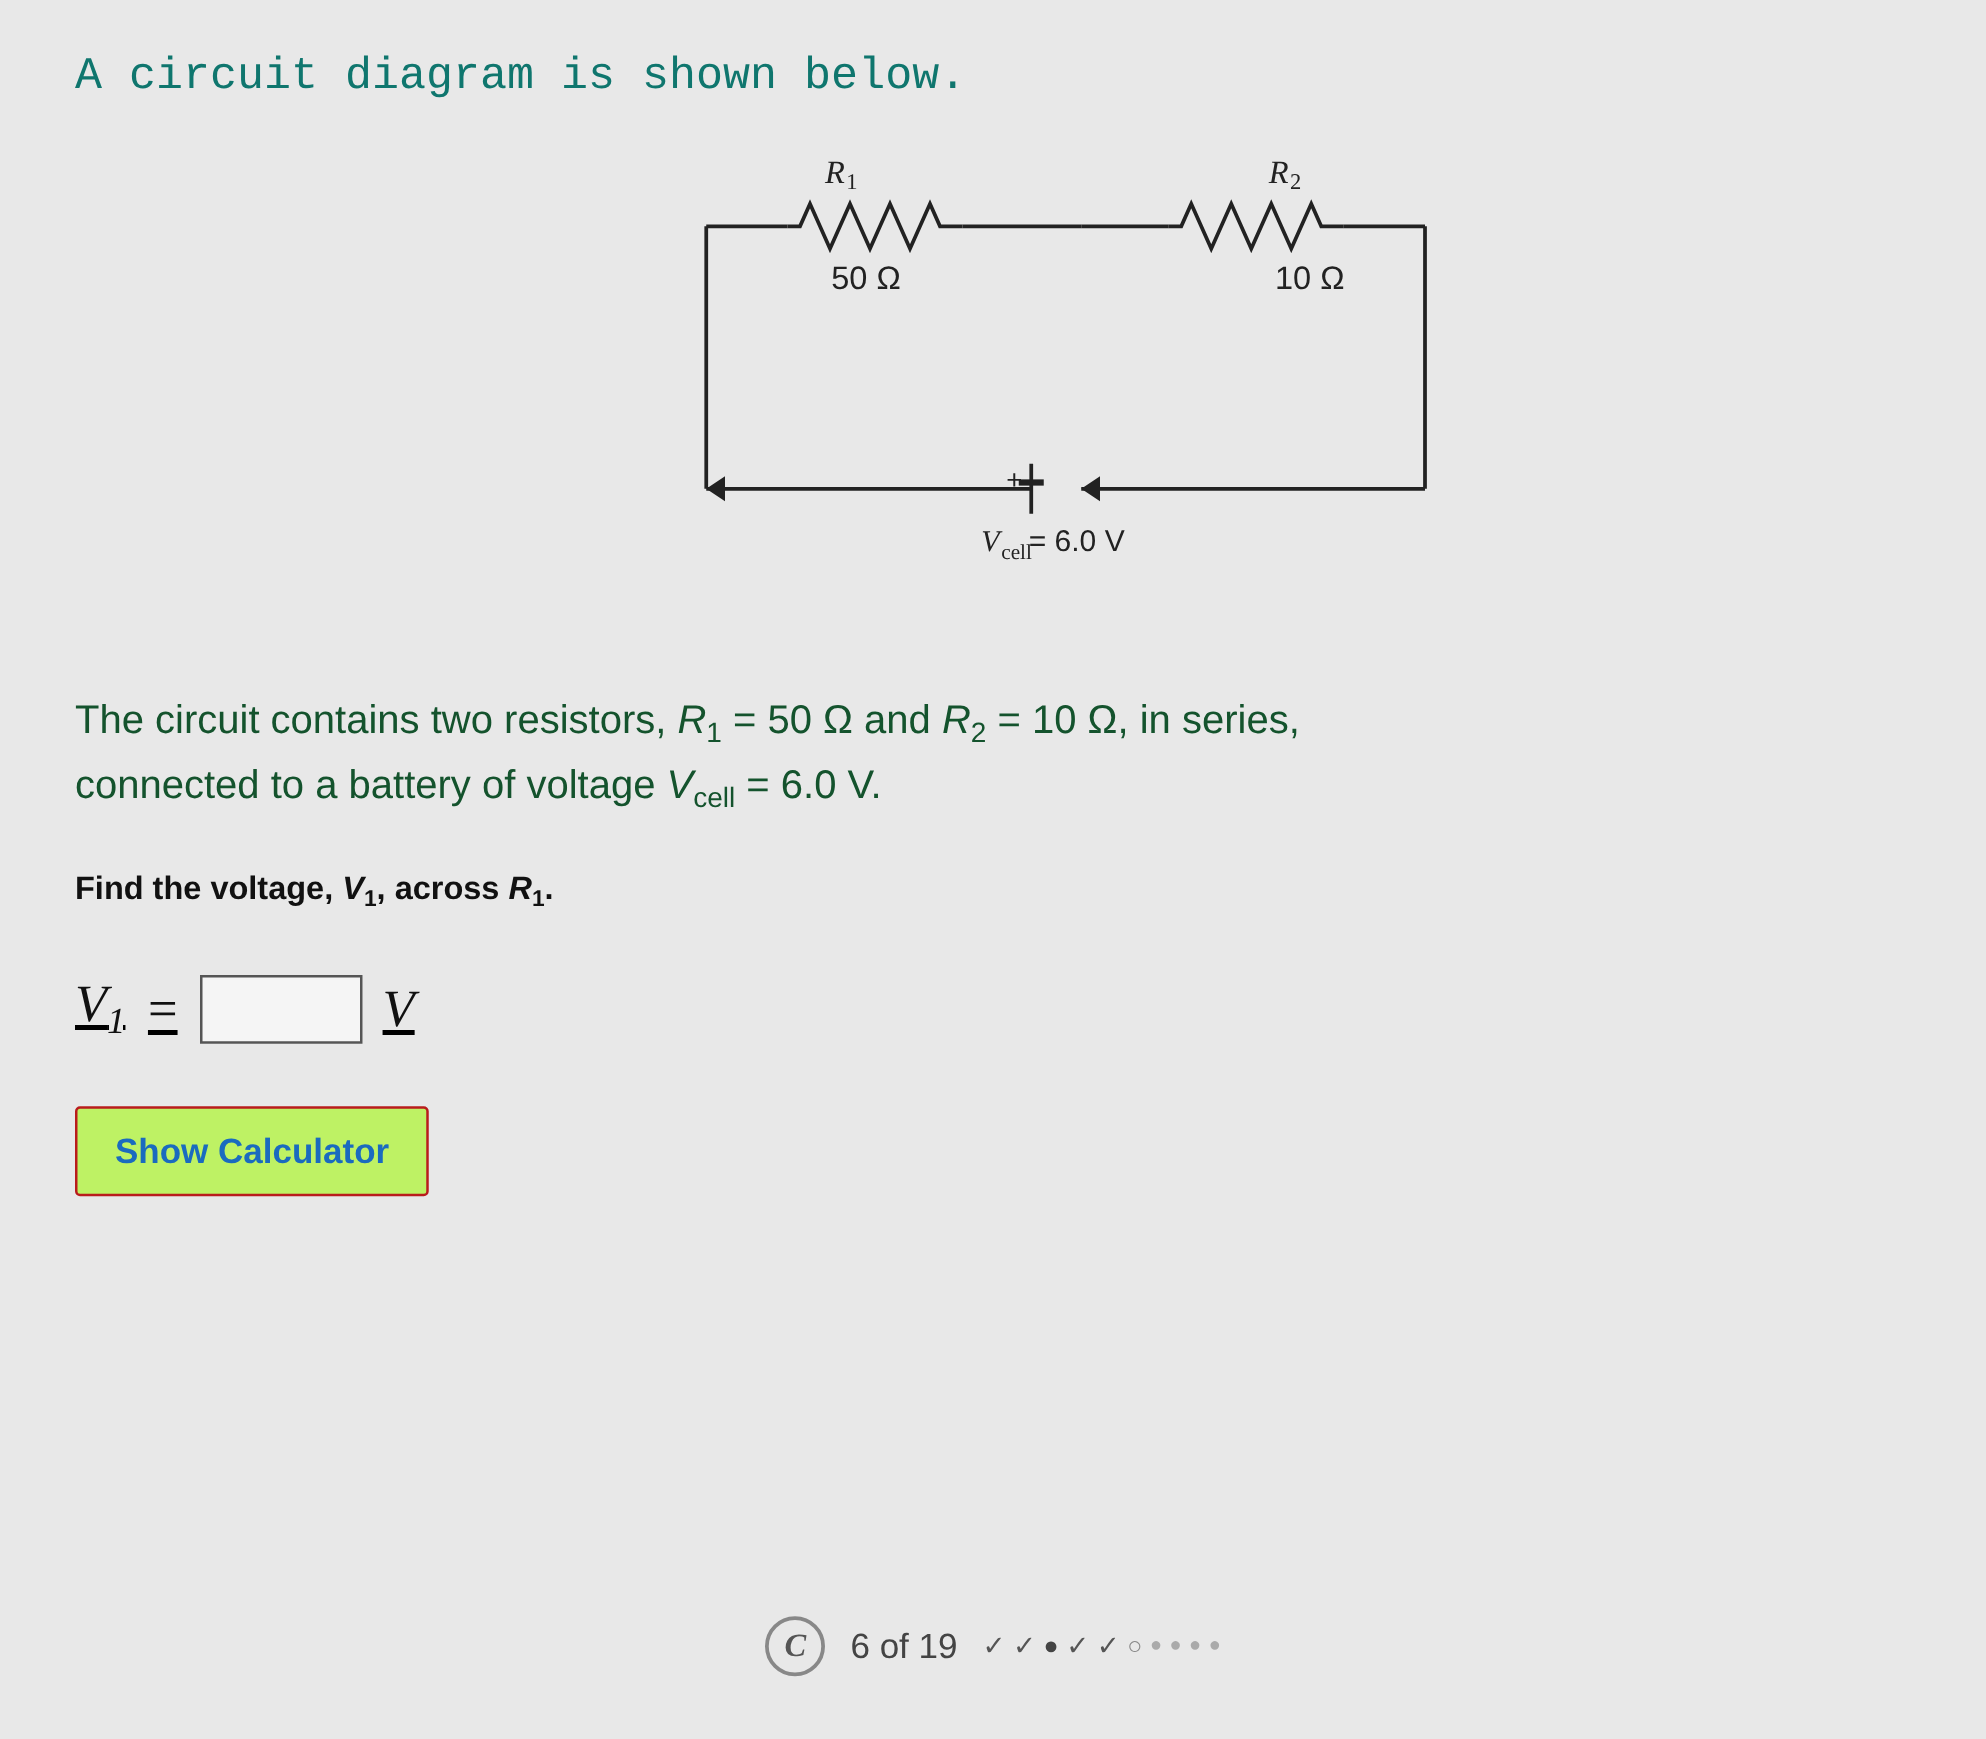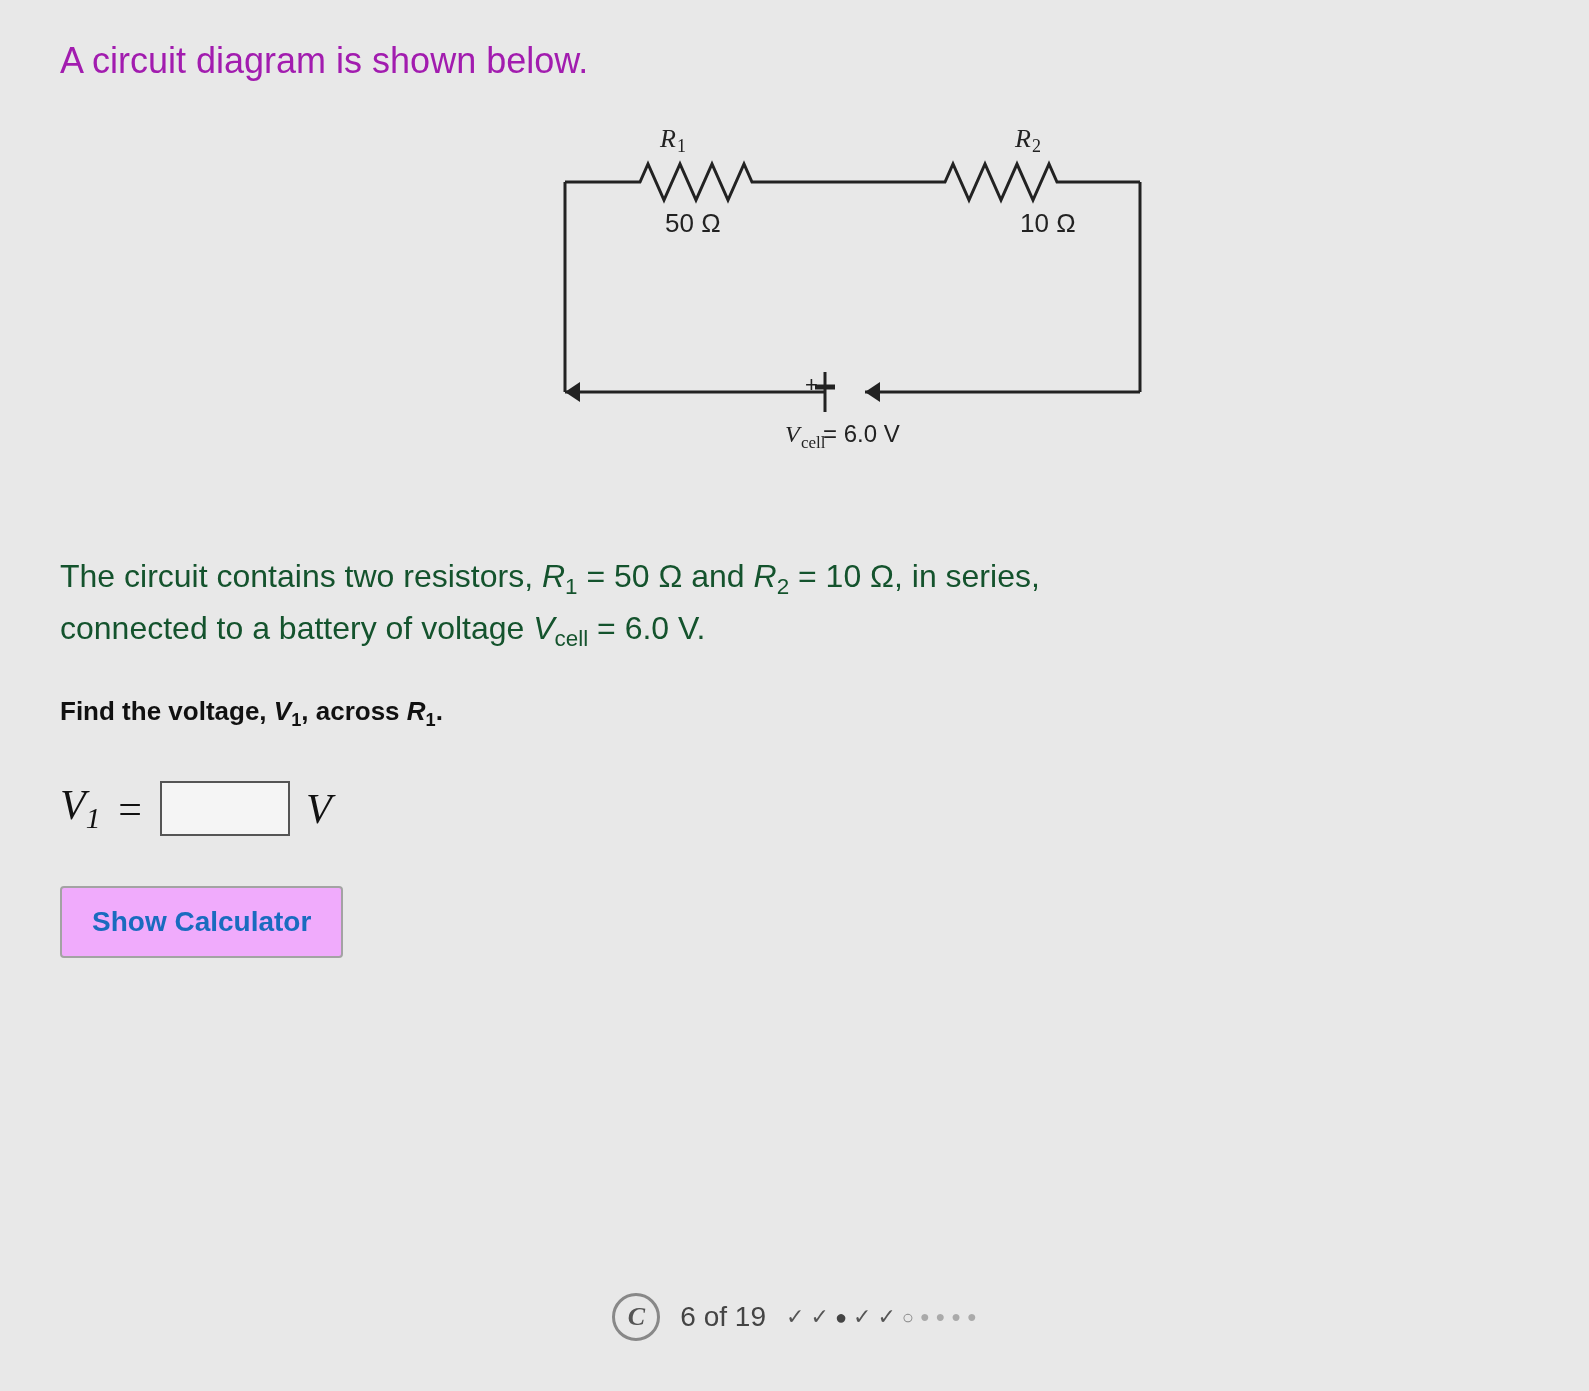--- a/index.html
+++ b/index.html
@@ -15,24 +15,24 @@
 
     .page-container {
       width: 1589px;
       min-height: 1391px;
       background: #e8e8e8;
       padding: 40px 60px;
       position: relative;
     }
 
     .question-title {
-      font-family: Liberation Sans, sans-serif;
+      font-family: Liberation Mono, monospace;
       font-size: 36px;
       font-weight: normal;
-      color: #a21caf;
+      color: #0f766e;
       margin-bottom: 40px;
     }
 
     
     .circuit-area {
       display: flex;
       justify-content: center;
       margin-bottom: 50px;
     }
 
@@ -54,20 +54,21 @@
       color: #111;
       margin-bottom: 50px;
     }
 
     
     .answer-row {
       display: flex;
       align-items: center;
       gap: 10px;
       margin-bottom: 50px;
+      text-decoration: underline;
     }
 
     .answer-label {
       font-family: 'Times New Roman', Times, serif;
       font-style: italic;
       font-size: 42px;
       color: #111;
     }
 
     .equals-sign {
@@ -90,22 +91,22 @@
     .answer-unit {
       font-family: 'Times New Roman', Times, serif;
       font-style: italic;
       font-size: 42px;
       color: #111;
       margin-left: 6px;
     }
 
     
     .show-calculator-btn {
-      border: 2px solid #a3a3a3;
-      background: #f0abfc;
+      border: 2px solid #b91c1c;
+      background: #bef264;
       color: #1a6bbf;
       font-size: 28px;
       font-family: Arial, sans-serif;
       font-weight: bold;
       padding: 18px 30px;
       cursor: pointer;
       display: inline-block;
       margin-bottom: 80px;
       border-radius: 4px;
     }

